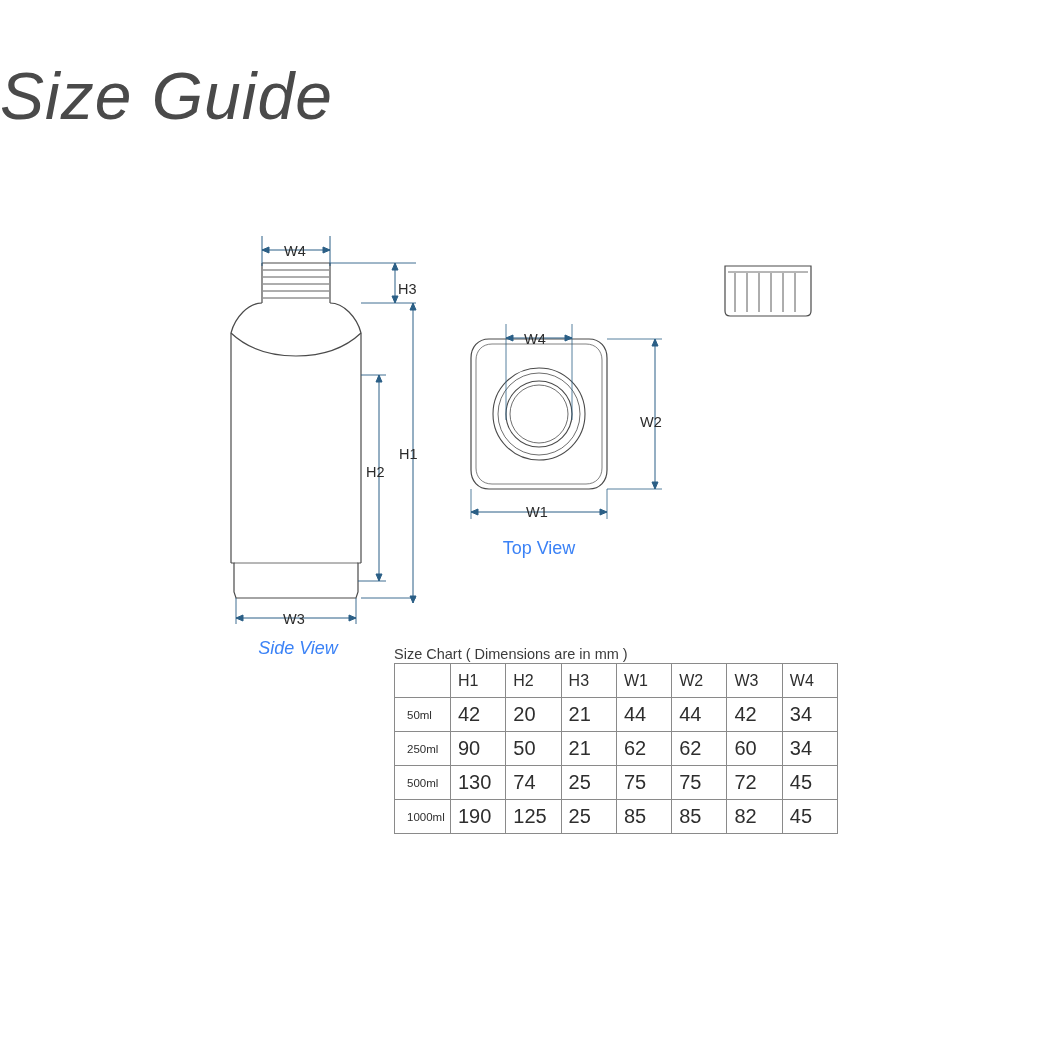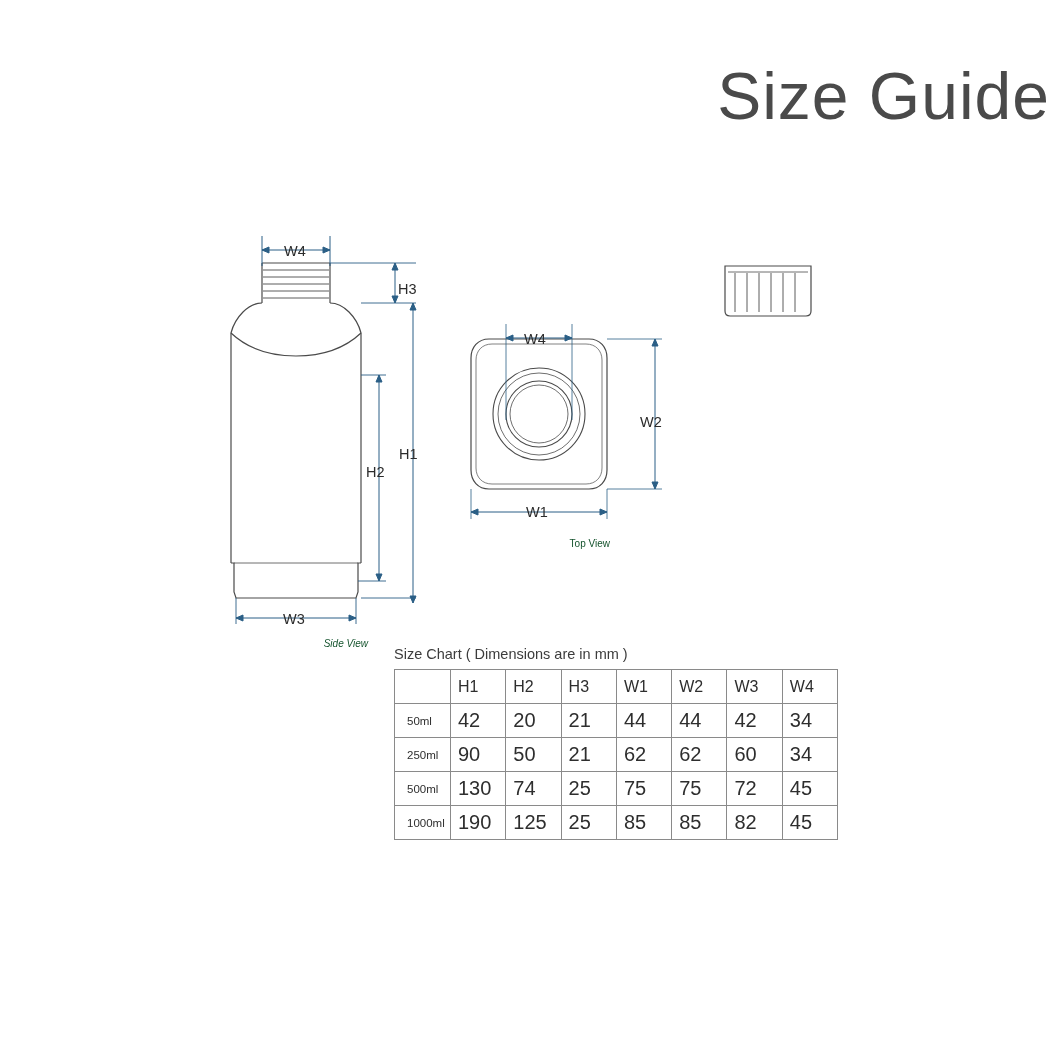--- a/index.html
+++ b/index.html
@@ -13,45 +13,46 @@
     position: relative;
     font-family: "Liberation Sans", sans-serif;
     color: #3a3a3a;
     overflow: hidden;
   }
   #page-title {
     position: absolute;
     top: 60px;
     left: 0;
     width: 1050px;
-    text-align: right;
+    text-align: left;
     font-size: 66px;
     font-weight: 400;
     color: #4a4a4a;
     letter-spacing: 1px;
     line-height: 1.1;
+    font-style: italic;
   }
 
   .svg-layer {
     position: absolute;
     top: 0;
     left: 0;
   }
 
   
   #chart-wrap {
     position: absolute;
     left: 394px;
     top: 646px;
     width: 446px;
   }
   #chart-caption {
     font-size: 14.5px;
     color: #3c3c3c;
-    margin-bottom: 7px;
+    margin-bottom: 1px;
     white-space: nowrap;
   }
   table.size-chart {
     border-collapse: collapse;
     table-layout: fixed;
     width: 444px;
   }
   table.size-chart td, table.size-chart th {
     border: 1px solid #8a8a8a;
     height: 33px;
@@ -66,23 +67,23 @@
   table.size-chart col.cn { width: 55.3px; }
   table.size-chart th { font-size: 16px; }
   table.size-chart td.rowhead {
     font-size: 11.5px;
     color: #2e2e2e;
     padding-left: 12px;
   }
 
   .view-label {
     position: absolute;
-    font-size: 10px;
-    color: #14532d;
-    text-align: right;
+    font-size: 18px;
+    color: #3b82f6;
+    text-align: center;
   }
   #side-view-label { left: 228px; top: 638px; width: 140px; font-style: italic; }
   #top-view-label  { left: 468px; top: 538px; width: 142px; }
 
   .dim-label {
     position: absolute;
     font-size: 14.5px;
     color: #2b2b2b;
   }
 </style>

